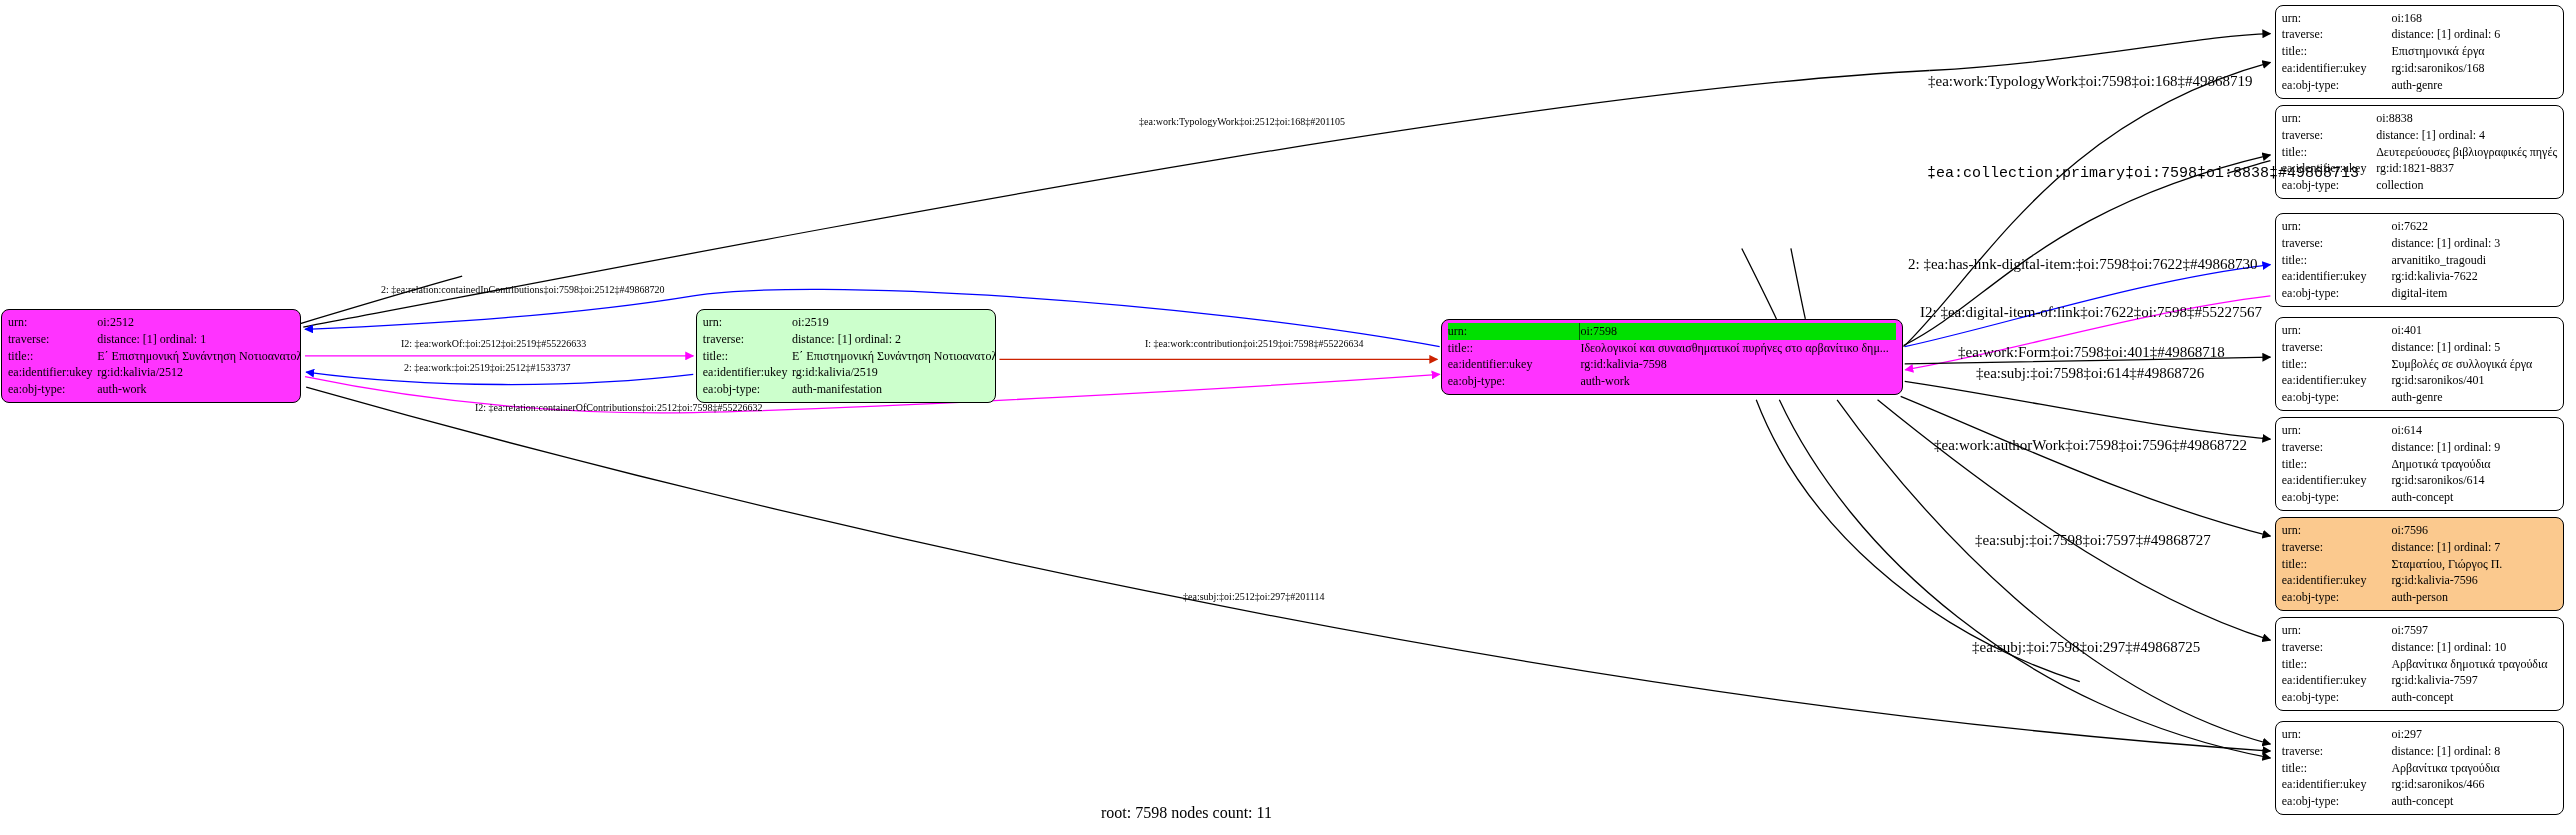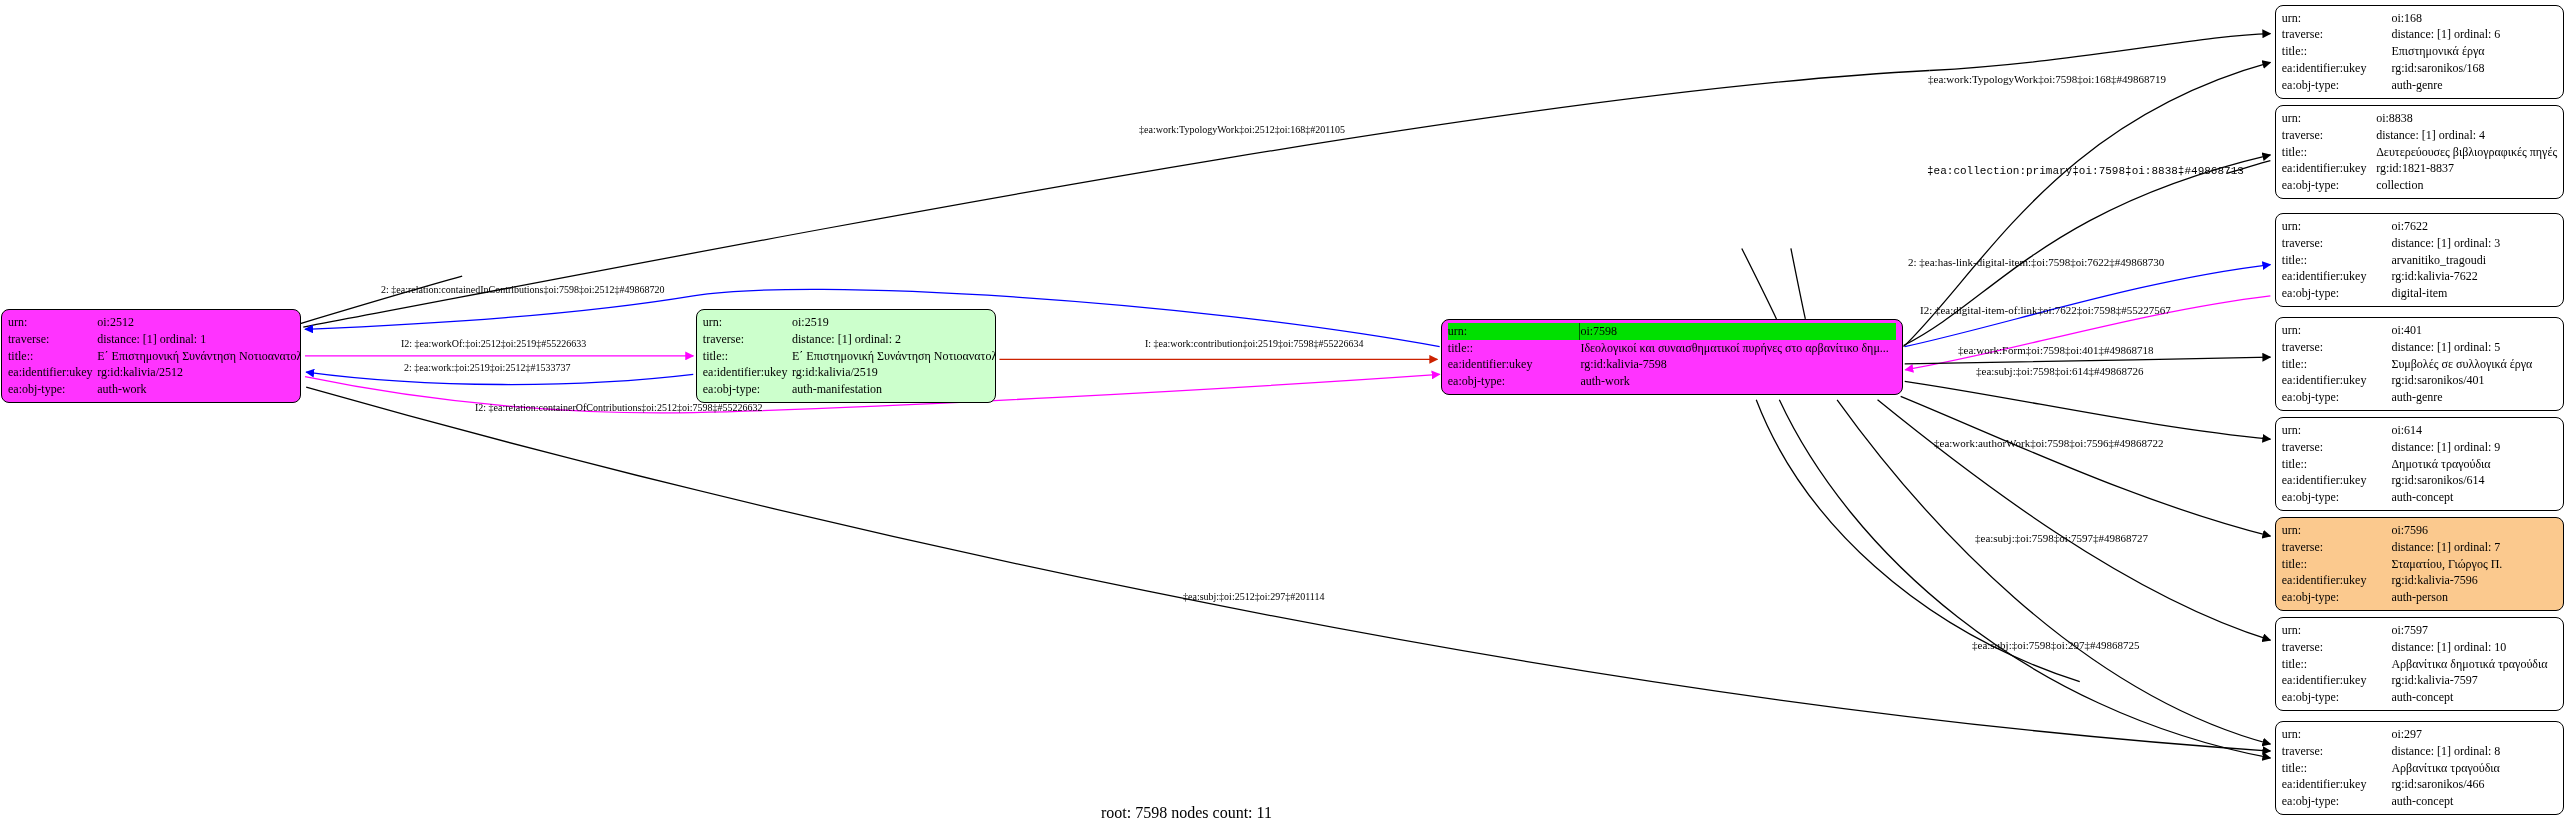--- a/index.html
+++ b/index.html
@@ -88,21 +88,21 @@
   #node-8838 { top: 105px;  }
   #node-7622 { top: 213px;  }
   #node-401  { top: 317px;  }
   #node-614  { top: 417px;  }
   #node-7596 { top: 517px;  }
   #node-7597 { top: 617px; }
   #node-297  { top: 721px; }
 
   .edge-label {
     position: absolute;
-    font-size: 11px;
+    font-size: 15px;
     line-height: 1;
     white-space: nowrap;
     color: #000000;
     background: transparent;
   }
   .edge-label.small { font-size: 10px; }
 
   #footer-label {
     position: absolute;
     left: 1101px;
@@ -439,21 +439,21 @@
         <span class="node-key">ea:identifier:ukey</span>
         <span class="node-val">rg:id:saronikos/466</span>
       </div>
       <div class="node-row">
         <span class="node-key">ea:obj-type:</span>
         <span class="node-val">auth-concept</span>
       </div>
     </div>
   </div>
 
-  <div class="edge-label small" style="left:1139px; top:117px;margin-top:8px;">‡ea:work:TypologyWork‡oi:2512‡oi:168‡#201105</div>
+  <div class="edge-label small" style="left:1139px; top:117px;">‡ea:work:TypologyWork‡oi:2512‡oi:168‡#201105</div>
 
   <div class="edge-label" style="left:1928px; top:74px;">‡ea:work:TypologyWork‡oi:7598‡oi:168‡#49868719</div>
 
   <div class="edge-label" style="left:1927px; top:166px;font-family:Liberation Mono, monospace;">‡ea:collection:primary‡oi:7598‡oi:8838‡#49868713</div>
 
   <div class="edge-label" style="left:1908px; top:257px;">2: ‡ea:has-link-digital-item:‡oi:7598‡oi:7622‡#49868730</div>
 
   <div class="edge-label" style="left:1920px; top:305px;">I2: ‡ea:digital-item-of:link‡oi:7622‡oi:7598‡#55227567</div>
 
   <div class="edge-label" style="left:1958px; top:345px;">‡ea:work:Form‡oi:7598‡oi:401‡#49868718</div>

